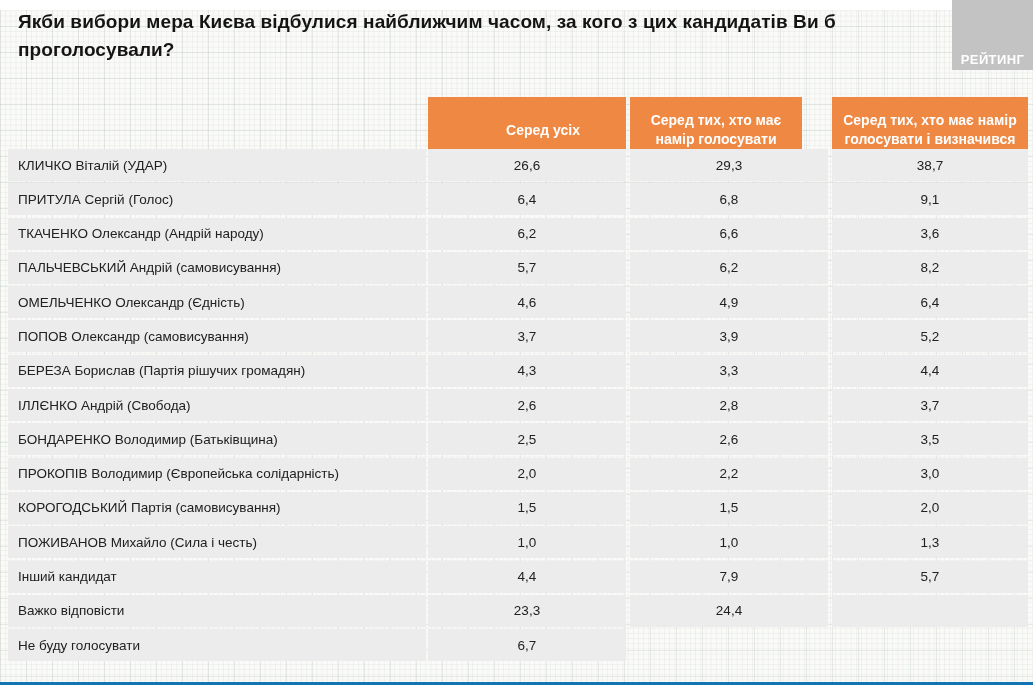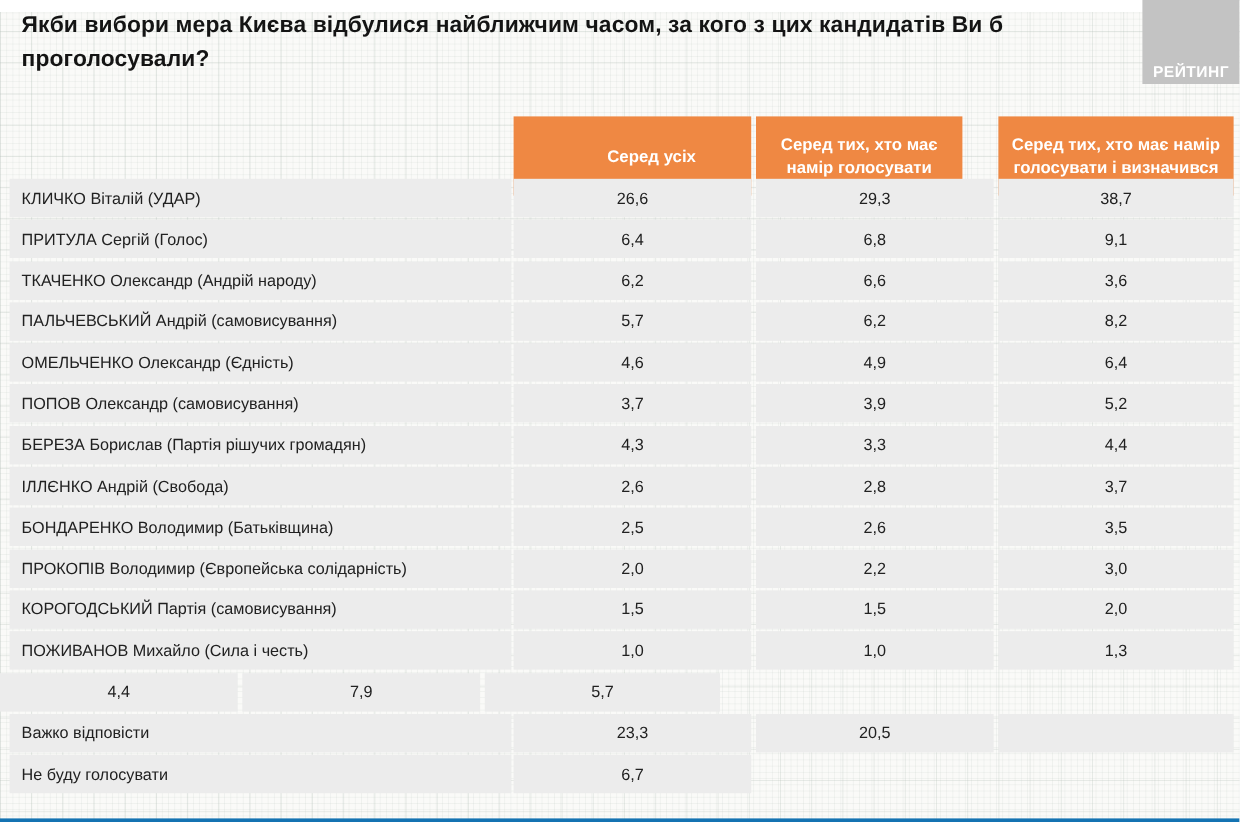--- a/index.html
+++ b/index.html
@@ -137,28 +137,29 @@
         <div class="cell val v1">1,5</div>
         <div class="cell val v2">2,0</div>
       </div>
       <div class="row">
         <div class="cell name">ПОЖИВАНОВ Михайло (Сила і честь)</div>
         <div class="cell val v0">1,0</div>
         <div class="cell val v1">1,0</div>
         <div class="cell val v2">1,3</div>
       </div>
       <div class="row">
+        <div class="cell name">Інший кандидат</div>
         <div class="cell val v0">4,4</div>
         <div class="cell val v1">7,9</div>
         <div class="cell val v2">5,7</div>
       </div>
       <div class="row">
         <div class="cell name">Важко відповісти</div>
         <div class="cell val v0">23,3</div>
-        <div class="cell val v1">20,5</div>
+        <div class="cell val v1">24,4</div>
         <div class="cell val v2"></div>
       </div>
       <div class="row">
         <div class="cell name">Не буду голосувати</div>
         <div class="cell val v0">6,7</div>
         <div class="cell val v1 absent"></div>
         <div class="cell val v2 absent"></div>
       </div>
     </div>
 

